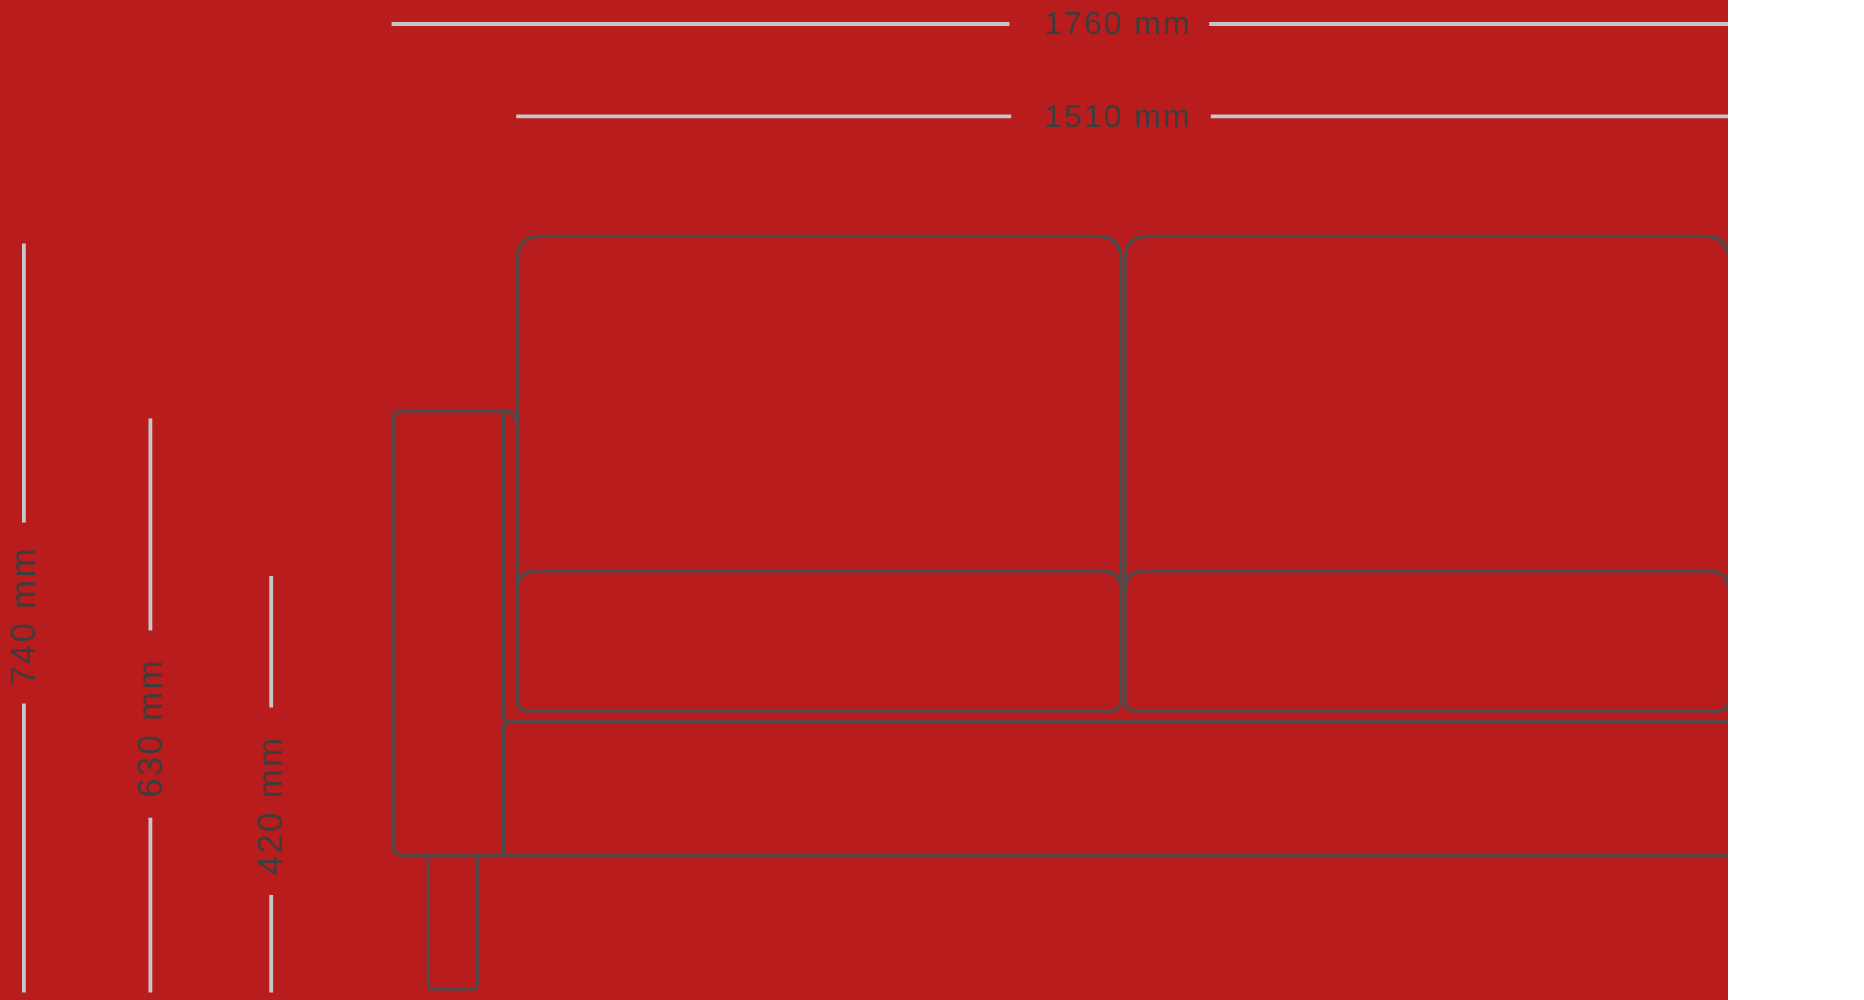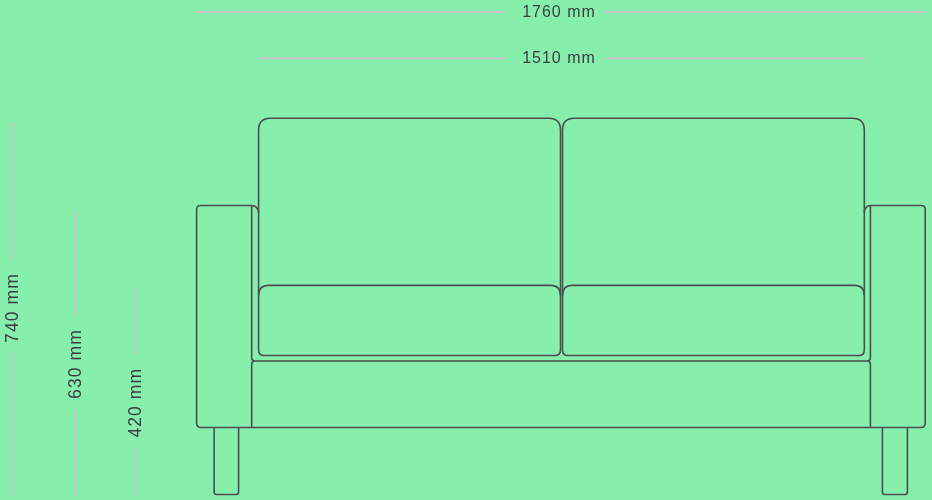--- a/index.html
+++ b/index.html
@@ -1,16 +1,16 @@
 <!DOCTYPE html>
 <html><head>
 <meta charset="utf-8">
 <style>
   html,body{margin:0;padding:0;background:#ffffff;}
-  .stage{width:932px;height:500px;position:relative;overflow:hidden;background:#86efac;}
+  .stage{width:864px;height:500px;position:relative;overflow:hidden;background:#b91c1c;}
   text{font-family:"Liberation Sans",sans-serif;fill:#3d3d3d;}
 </style>
 </head>
 <body>
 <div class="stage">
 <svg width="932" height="500" viewBox="0 0 932 500" xmlns="http://www.w3.org/2000/svg">
     <g fill="none" stroke="#c7c7c7" stroke-width="1.9">
 
     <g>
       <path d="M 195.8 12 H 504.7 M 604.6 12 H 926.2"></path>

